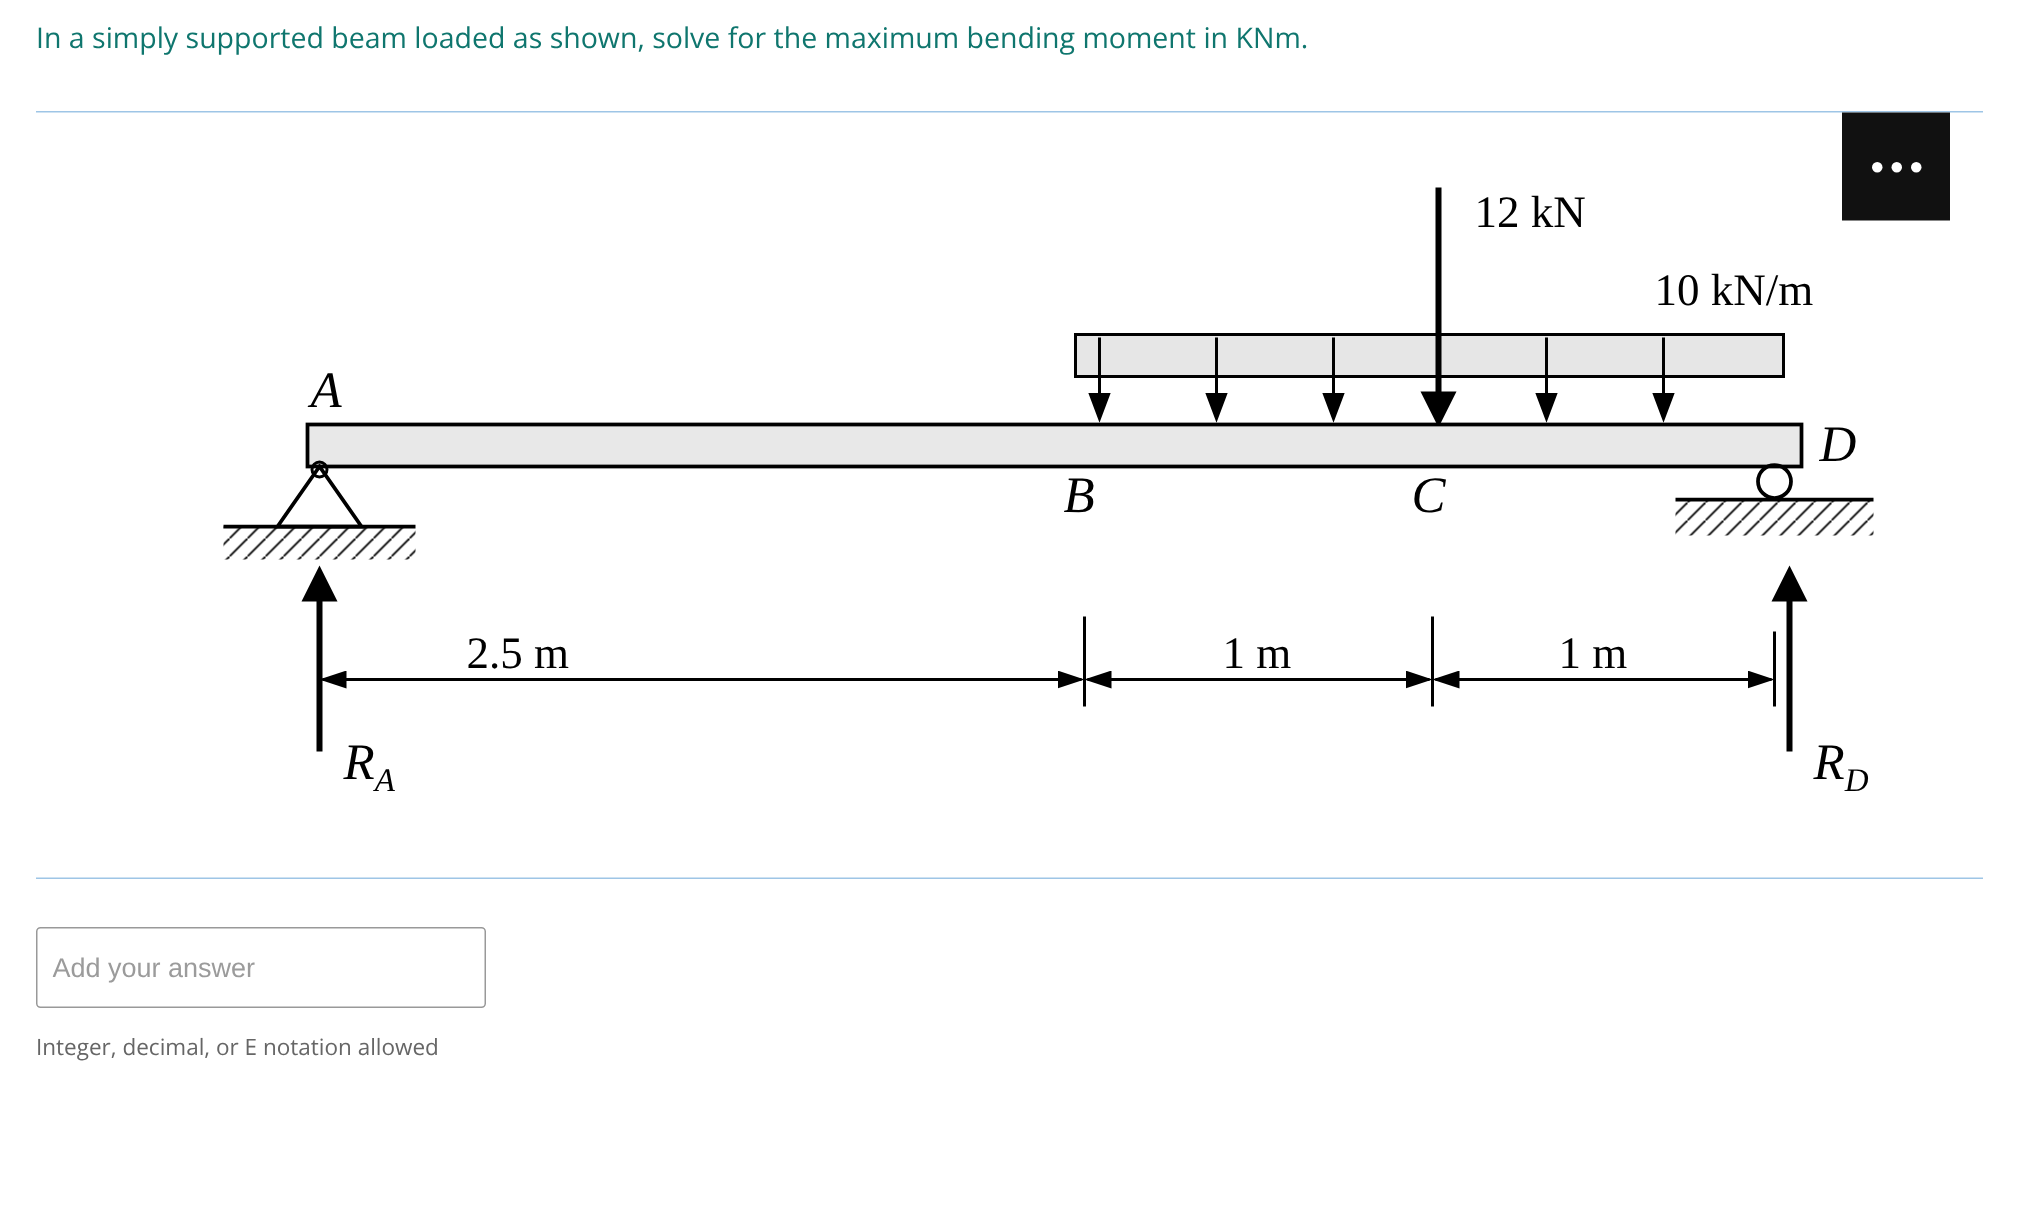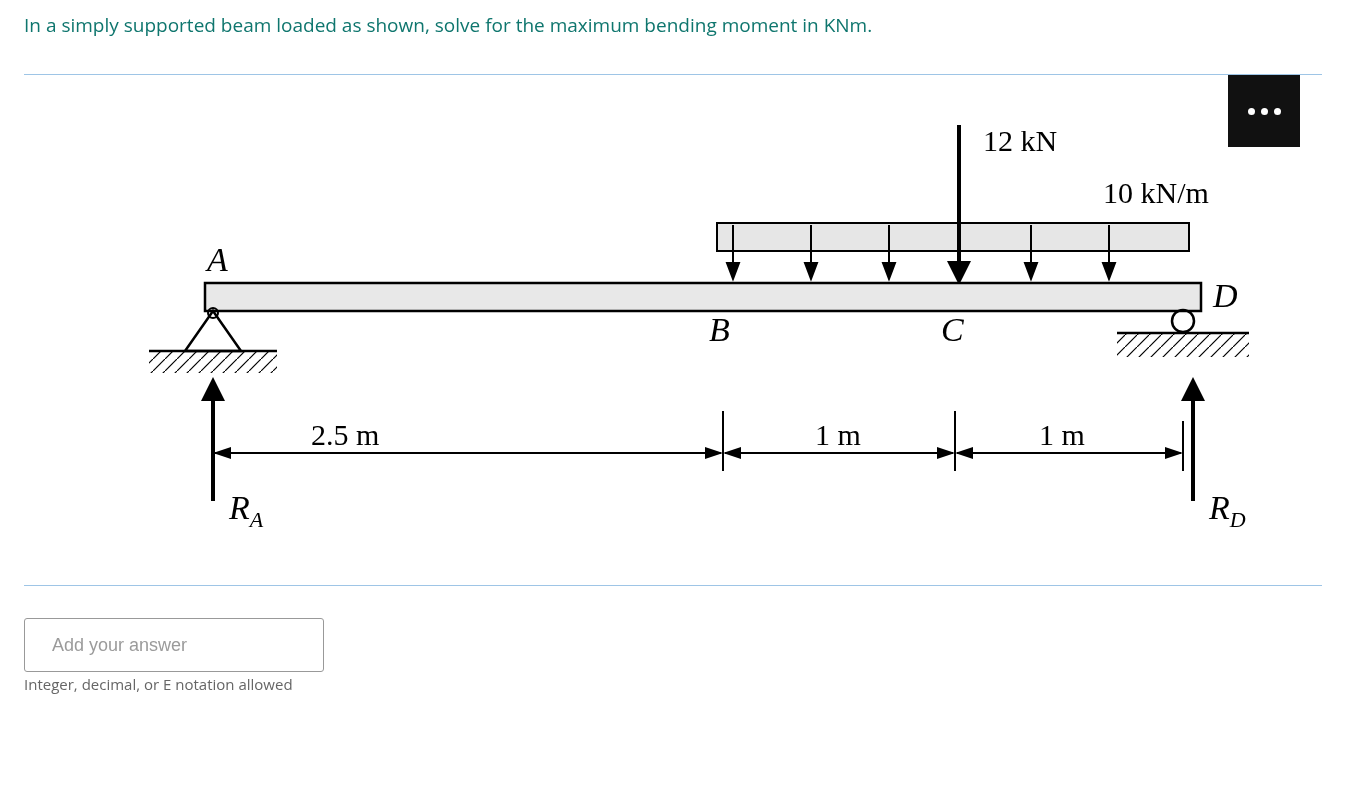--- a/index.html
+++ b/index.html
@@ -47,32 +47,32 @@
   .diagram {
     display: block;
     margin: 0 auto;
   }
   .answer-row {
     margin-top: 32px;
   }
   .answer-input {
     width: 300px;
     height: 54px;
-    padding: 8px 27px;
+    padding: 8px 10px;
     font-size: 18px;
     color: #555;
     border: 1px solid #999;
     border-radius: 3px;
     outline: none;
   }
   .answer-input::placeholder { color: #9b9b9b; }
   .hint {
     font-size: 15px;
     color: #666;
-    margin-top: 2px;
+    margin-top: 16px;
   }
   
   .svg-serif { font-family: "Times New Roman", Times, serif; }
   .svg-italic { font-style: italic; }
 </style>
 </head>
 <body>
 
 <div class="question-text">In a simply supported beam loaded as shown, solve for the maximum bending moment in KNm.</div>
 

